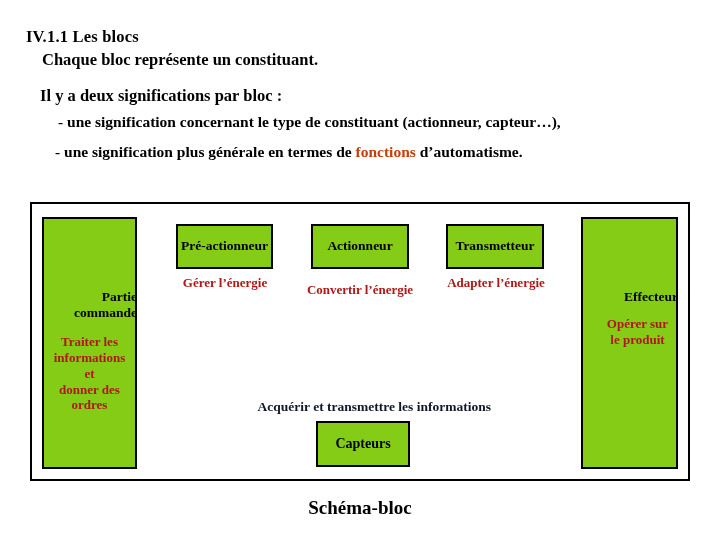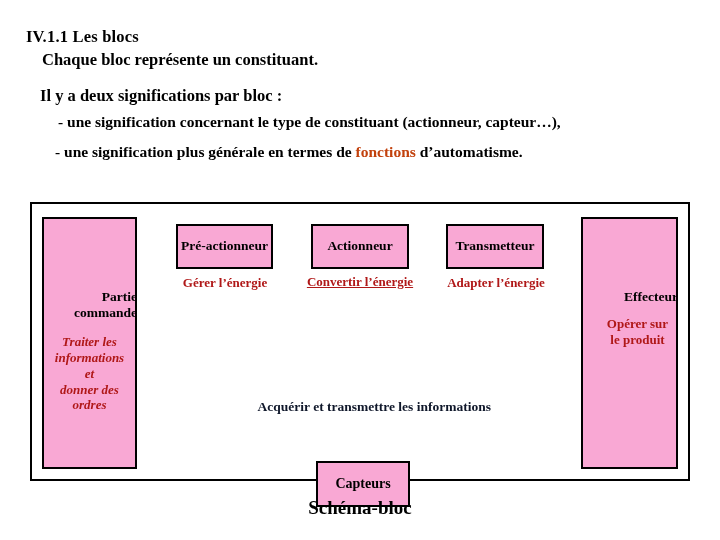--- a/index.html
+++ b/index.html
@@ -47,34 +47,34 @@
     width: 660px; height: 279px;
     border: 2px solid #000000;
     box-sizing: border-box;
     background: #ffffff;
   }
 
   .box {
     position: absolute;
     border: 2px solid #000000;
     box-sizing: border-box;
-    background: #f9a8d4;
+    background: #84cc16;
   }
 
   
   .box-pc  { left: 42px;  top: 217px; width: 95px;  height: 252px; }
   .box-eff { left: 581px; top: 217px; width: 97px;  height: 252px; }
 
   
   .box-pre  { left: 176px; top: 224px; width: 97px;  height: 45px; }
   .box-act  { left: 311px; top: 224px; width: 98px;  height: 45px; }
   .box-tra  { left: 446px; top: 224px; width: 98px;  height: 45px; }
 
   
-  .box-cap  { left: 316px; top: 421px; width: 94px;  height: 46px; margin-top: 40px; }
+  .box-cap  { left: 316px; top: 421px; width: 94px;  height: 46px; }
 
   .box-label {
     position: absolute;
     width: 100%;
     left: 0;
     text-align: center;
     font-weight: bold;
     color: #000000;
     white-space: nowrap;
   }
@@ -94,35 +94,35 @@
   }
   .col-sub {
     position: absolute;
     text-align: center;
     font-weight: bold;
     color: #B01818;
     font-size: 13px;
     line-height: 1.22;
   }
   .pc-title  { left: 42px;  top: 289px; width: 95px; }
-  .pc-sub    { left: 42px;  top: 334px; width: 95px; font-style: italic; }
+  .pc-sub    { left: 42px;  top: 334px; width: 95px; }
   .eff-title { left: 581px; top: 289px; width: 97px; }
   .eff-sub   { left: 581px; top: 316px; width: 113px; }
 
   
   .cap-red {
     position: absolute;
     text-align: center;
     font-weight: bold;
     color: #B01818;
     font-size: 13px;
     white-space: nowrap;
   }
   .cap-pre { left: 166px; top: 275px; width: 118px; text-align: center; }
-  .cap-act { left: 299px; top: 274px; width: 122px; text-decoration: underline; }
+  .cap-act { left: 299px; top: 282px; width: 122px; }
   .cap-tra { left: 435px; top: 275px; width: 122px; }
 
   .cap-acq {
     position: absolute;
     left: 236px; top: 399px; width: 255px;
     text-align: right;
     font-weight: bold;
     color: #0f172a;
     font-size: 13.5px;
     white-space: nowrap;

